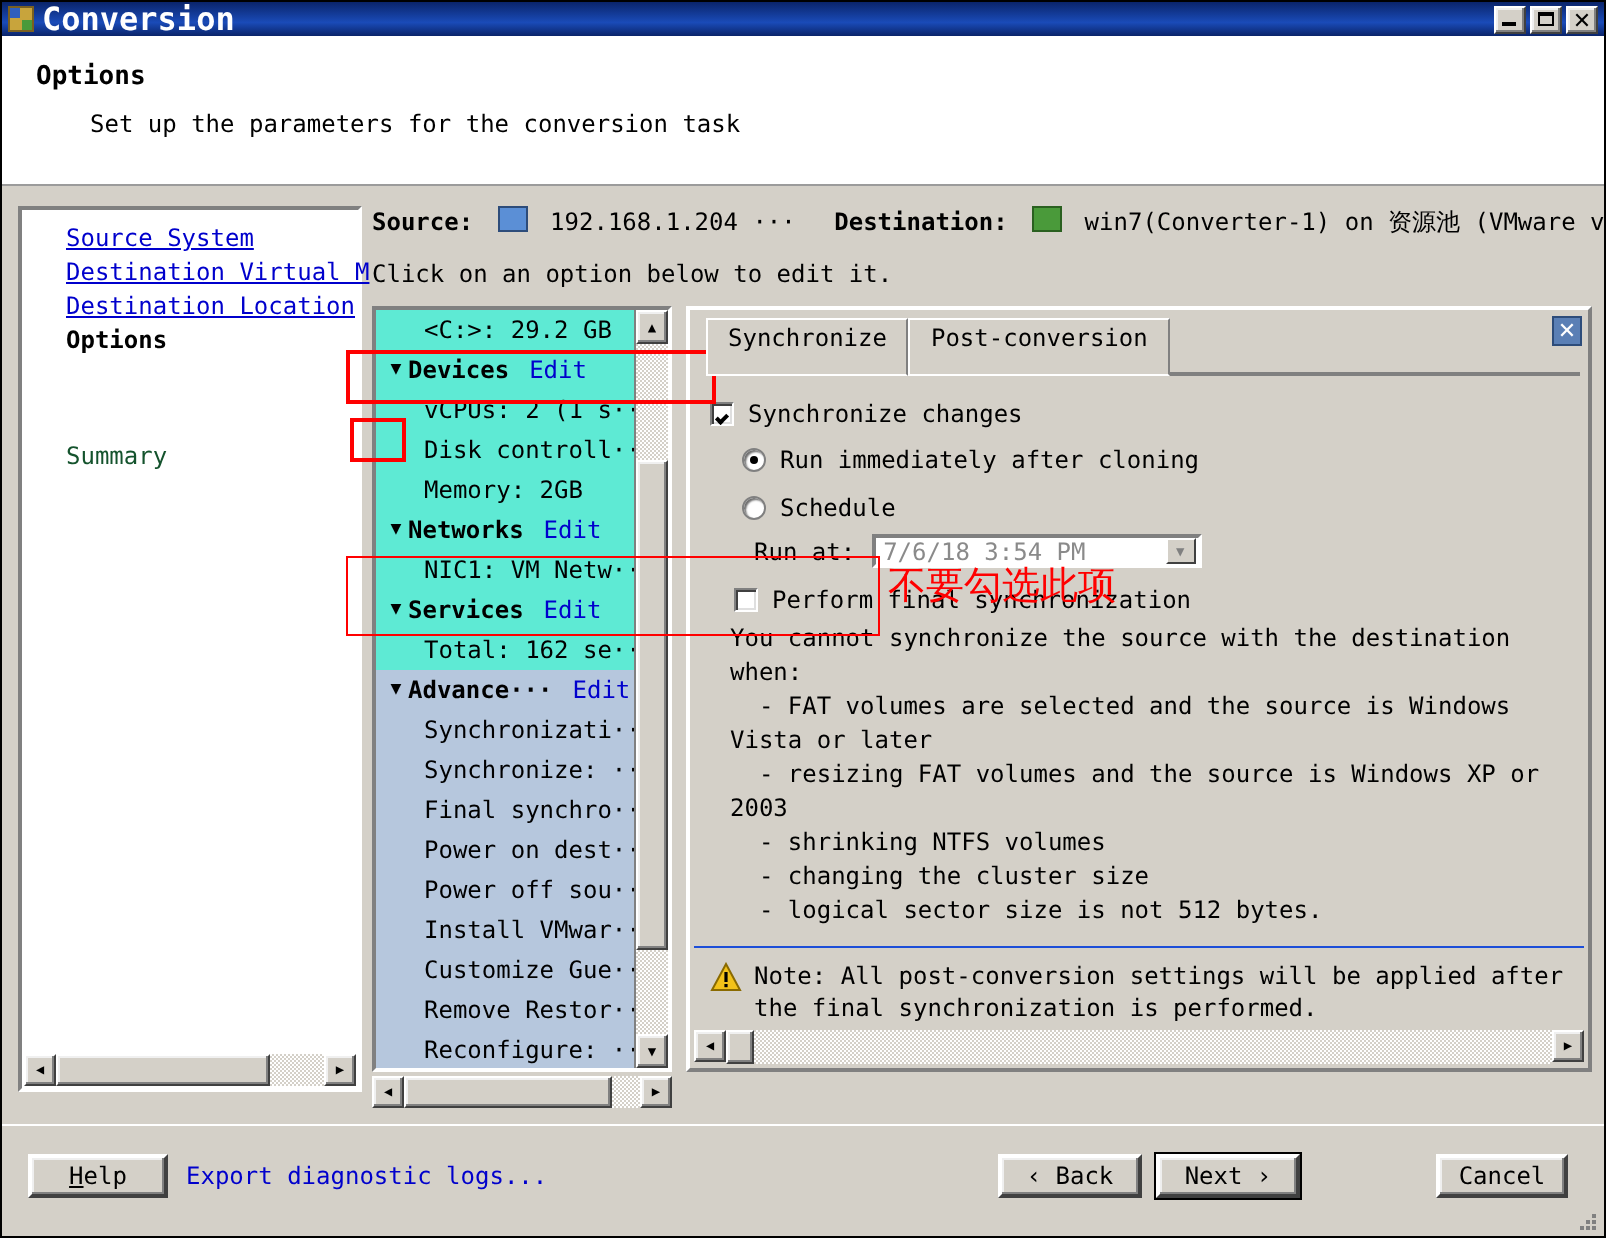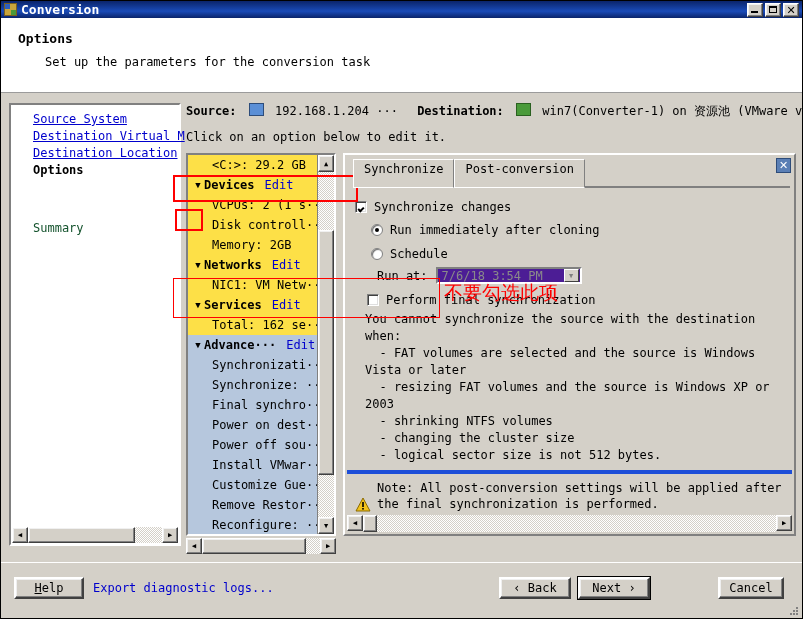--- a/index.html
+++ b/index.html
@@ -12,21 +12,21 @@
   .app{position:relative;width:803px;height:619px;background:#d4d0c8;
        border:1px solid #000;box-sizing:border-box;}
 
   
   .titlebar{height:17px;background:linear-gradient(to bottom,#0a246a,#1a4bb8 60%,#0a246a);
             display:flex;align-items:center;padding:0 2px;}
   .title-icon{width:13px;height:13px;margin:0 4px 0 1px;position:relative;flex:none;
               background:#c8a43c;border:1px solid #7a6020;box-sizing:border-box;}
   .title-icon::before{content:"";position:absolute;left:0px;top:0px;width:5px;height:5px;background:#2f5fbd;}
   .title-icon::after{content:"";position:absolute;right:0px;bottom:0px;width:5px;height:5px;background:#4a9a3a;}
-  .title-text{color:#fff;font-weight:bold;font-size:13px;letter-spacing:0px;
+  .title-text{color:#fff;font-weight:bold;font-size:16px;letter-spacing:0px;
               font-family:"DejaVu Sans Mono","Liberation Mono",monospace;}
   .title-btns{margin-left:auto;display:flex;gap:2px;padding-right:1px;}
   .tbtn{width:16px;height:14px;background:#d4d0c8;border:1px solid #fff;
         border-right-color:#404040;border-bottom-color:#404040;
         box-shadow:inset -1px -1px 0 #808080, inset 1px 1px 0 #f0f0f0;
         position:relative;font-size:9px;line-height:12px;text-align:center;
         font-family:"DejaVu Sans","Liberation Sans",sans-serif;box-sizing:border-box;}
   .tbtn .g{position:absolute;left:0;right:0;top:0;bottom:0;}
   .tb-min .g::after{content:"";position:absolute;left:3px;bottom:3px;width:7px;height:2px;background:#000;}
   .tb-max .g::after{content:"";position:absolute;left:3px;top:2px;width:8px;height:7px;
@@ -56,21 +56,21 @@
   
   .right{position:absolute;left:185px;top:10px;right:6px;height:443px;}
 
   .src-line{font-size:12px;white-space:nowrap;margin:0 0 0 0;line-height:14px;}
   .src-line b{font-weight:bold;}
   .click-line{font-size:12px;margin-top:12px;}
   .u{text-decoration:underline;}
 
   
   .tree{position:absolute;left:0px;top:50px;width:150px;height:383px;
-        background:#fde047;border:2px solid;border-color:#808080 #fff #fff #808080;
+        background:#5eead4;border:2px solid;border-color:#808080 #fff #fff #808080;
         box-sizing:border-box;overflow:hidden;}
   .tree-rows{position:absolute;left:0;top:0;right:16px;bottom:0;overflow:hidden;}
   .trow{height:20px;line-height:20px;font-size:12px;white-space:nowrap;
         display:flex;align-items:center;padding-left:4px;}
   .trow.sel{background:#b6c7dd;}
   .tw{width:12px;flex:none;display:inline-block;text-align:center;font-size:9px;}
   .tlabel{flex:none;}
   .tlabel.bold{font-weight:bold;}
   .tedit{color:#0000cc;margin-left:10px;flex:none;}
   .tree-vscroll{position:absolute;right:0;top:0;width:16px;bottom:0;background:#d4d0c8;
@@ -107,34 +107,34 @@
         border-left:2px solid #000;border-bottom:2px solid #000;
         transform:rotate(-45deg);box-sizing:content-box;}
   .radio{width:12px;height:12px;border-radius:50%;background:#fff;
          border:1px solid #808080;box-shadow:inset 1px 1px 1px #707070;
          margin-right:7px;position:relative;flex:none;box-sizing:border-box;}
   .radio.on::after{content:"";position:absolute;left:3px;top:3px;width:4px;height:4px;
         border-radius:50%;background:#000;}
 
   .indent1{margin-left:16px;}
   .runat{display:flex;align-items:center;margin:6px 0 0 22px;font-size:12px;}
-  .datefield{margin-left:8px;width:146px;height:17px;background:#4c1d95;
+  .datefield{margin-left:8px;width:165px;height:17px;background:#ffffff;
              border:2px solid;border-color:#808080 #fff #fff #808080;
              display:flex;align-items:center;box-sizing:border-box;}
   .datetext{flex:1;padding-left:4px;color:#8a8a8a;font-size:12px;}
   .datearrow{width:15px;height:13px;margin-right:1px;background:#d4d0c8;
              border:1px solid;border-color:#fff #404040 #404040 #fff;
              display:flex;align-items:center;justify-content:center;
              font-size:7px;color:#808080;box-sizing:border-box;}
 
   .warn-text{margin:4px 0 0 10px;font-size:12px;line-height:17px;color:#000;}
   .warn-text div{white-space:normal;}
 
-  .note{position:absolute;left:2px;right:2px;bottom:22px;border-top:4px solid #1d4ed8;
-        padding:6px 8px 0 8px;display:flex;align-items:flex-end;}
+  .note{position:absolute;left:2px;right:2px;bottom:22px;border-top:1px solid #1d4ed8;
+        padding:6px 8px 0 8px;display:flex;align-items:flex-start;}
   .note-ico{width:16px;height:15px;flex:none;margin:1px 6px 0 0;position:relative;}
   .note-text{font-size:12px;line-height:16px;}
 
   .card-hscroll{position:absolute;left:2px;right:2px;bottom:2px;height:17px;
                 background:#d4d0c8;display:flex;}
 
   
   .sb-btn{width:16px;height:16px;background:#d4d0c8;flex:none;
           border:1px solid;border-color:#fff #404040 #404040 #fff;
           box-shadow:inset -1px -1px 0 #808080,inset 1px 1px 0 #f0f0f0;

